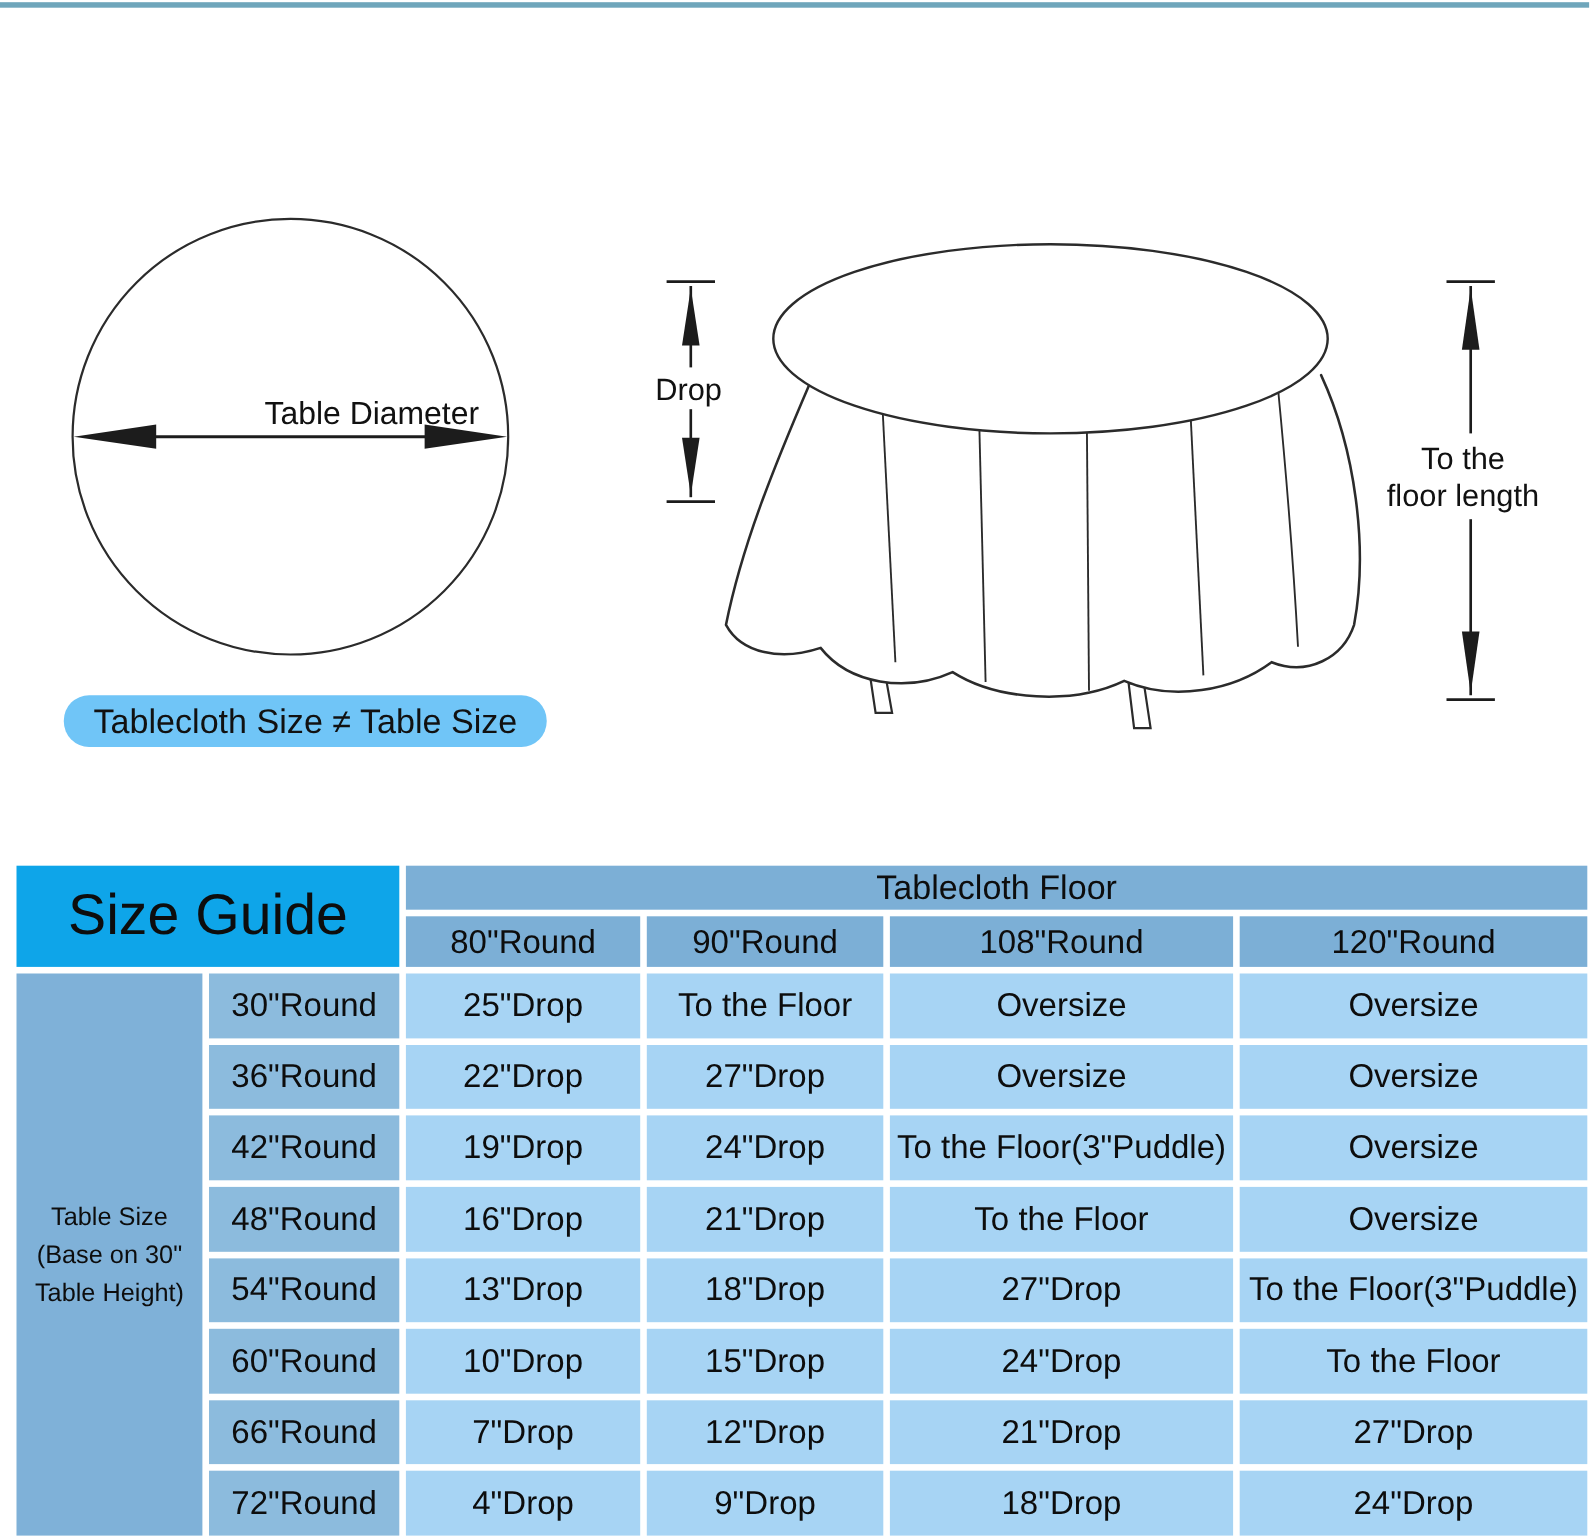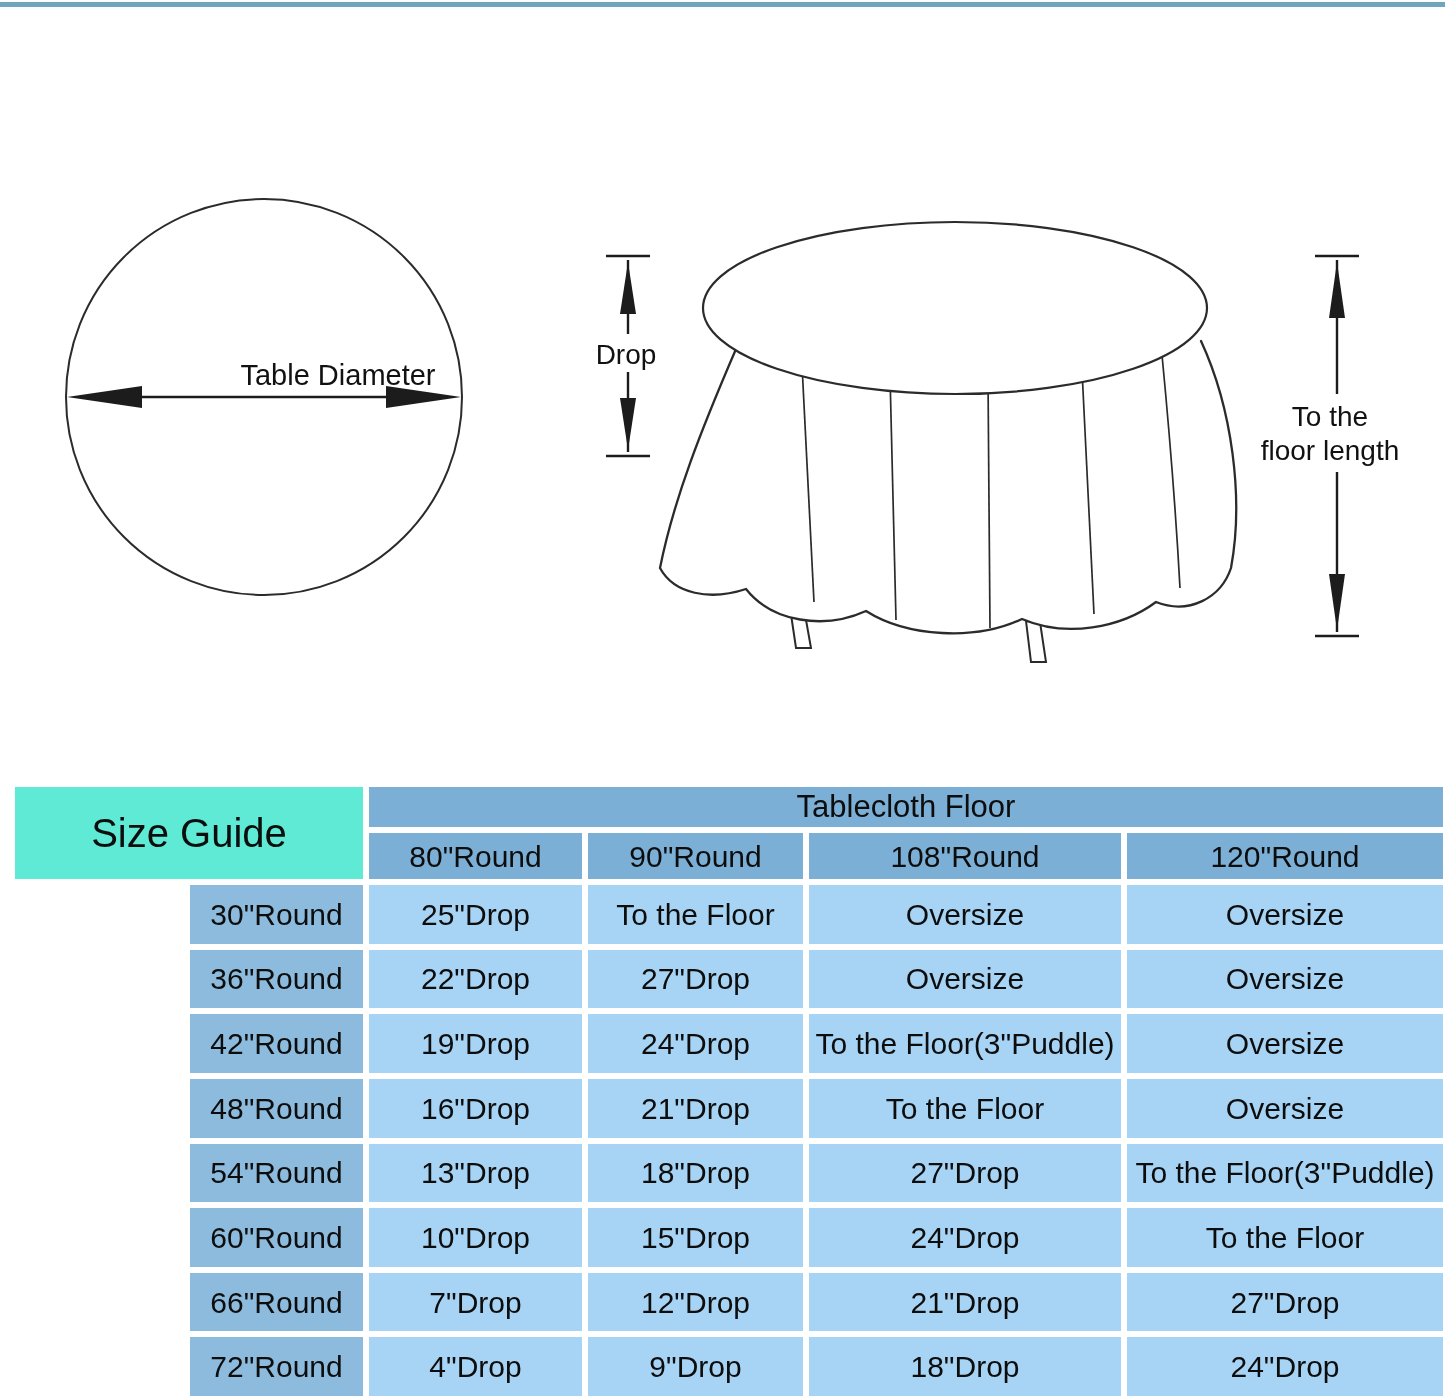--- a/index.html
+++ b/index.html
@@ -34,21 +34,21 @@
     position:absolute;left:15px;top:787px;width:1428px;height:609px;
     display:grid;
     grid-template-columns:169px 173px 213px 215px 312px 1fr;
     grid-template-rows:40px 46px repeat(8, 1fr);
     gap:6px;background:#ffffff;
   }
   .cell{
     display:flex;align-items:center;justify-content:center;text-align:center;
     font-size:30px;color:#0d0d0d;line-height:1.1;
   }
-  .cell.corner{grid-area:1/1/3/3;background:#5eead4;font-size:40px;}
+  .cell.corner{grid-area:1/1/3/3;background:#0ea5e9;font-size:52px;}
   .cell.colgroup{grid-area:1/3/2/7;background:#7CAFD6;font-size:31px;}
   .cell.colhead{grid-row:2;background:#7CAFD6;}
   .cell.ch0{grid-column:3;} .cell.ch1{grid-column:4;} .cell.ch2{grid-column:5;} .cell.ch3{grid-column:6;}
   .cell.rowgroup{grid-area:3/1/11/2;background:#7FB1D8;flex-direction:column;font-size:23px;line-height:1.5;}
   .cell.rowhead{grid-column:2;background:#8CBBDD;}
   .cell.data{background:#A7D4F4;}
 </style>
 </head>
 <body>
 
@@ -102,28 +102,36 @@
       <line x1="777" y1="90" x2="777" y2="462"></line>
       <line x1="755" y1="466" x2="799" y2="466"></line>
     </g>
     <polygon points="777,92 769,148 785,148" fill="#1c1c1c"></polygon>
     <polygon points="777,460 769,404 785,404" fill="#1c1c1c"></polygon>
     <rect x="680" y="224" width="192" height="78" fill="#ffffff"></rect>
     <text x="770" y="256" font-size="28" text-anchor="middle">To the</text>
     <text x="770" y="290" font-size="28" text-anchor="middle">floor length</text>
   </svg>
 
+  <div class="note-pill note1">
+    <span>Tablecloth Size ≠ Table Size</span>
+  </div>
 
   <div class="size-table" id="table-grid">
     <div class="cell corner">Size Guide</div>
     <div class="cell colgroup">Tablecloth Floor</div>
     <div class="cell colhead ch0">80"Round</div>
     <div class="cell colhead ch1">90"Round</div>
     <div class="cell colhead ch2">108"Round</div>
     <div class="cell colhead ch3">120"Round</div>
+    <div class="cell rowgroup">
+      <div>Table Size</div>
+      <div>(Base on 30"</div>
+      <div>Table Height)</div>
+    </div>
 
   <div class="cell rowhead" style="grid-row: 3;">30"Round</div>
       <div class="cell data" style="grid-area: 3 / 3;">25"Drop</div>
       <div class="cell data" style="grid-area: 3 / 4;">To the Floor</div>
       <div class="cell data" style="grid-area: 3 / 5;">Oversize</div>
       <div class="cell data" style="grid-area: 3 / 6;">Oversize</div>
       <div class="cell rowhead" style="grid-row: 4;">36"Round</div>
       <div class="cell data" style="grid-area: 4 / 3;">22"Drop</div>
       <div class="cell data" style="grid-area: 4 / 4;">27"Drop</div>
       <div class="cell data" style="grid-area: 4 / 5;">Oversize</div>

